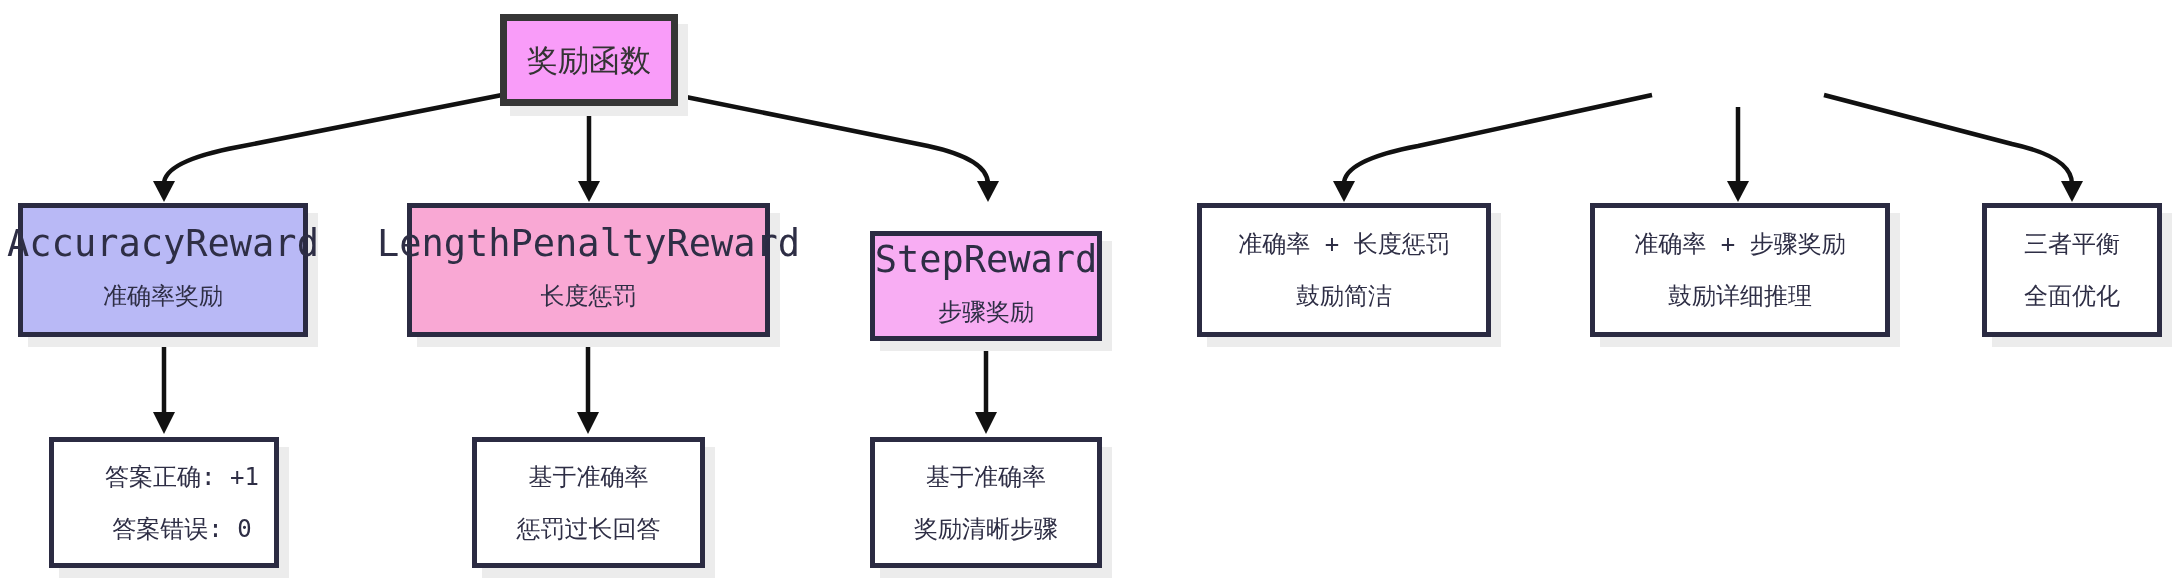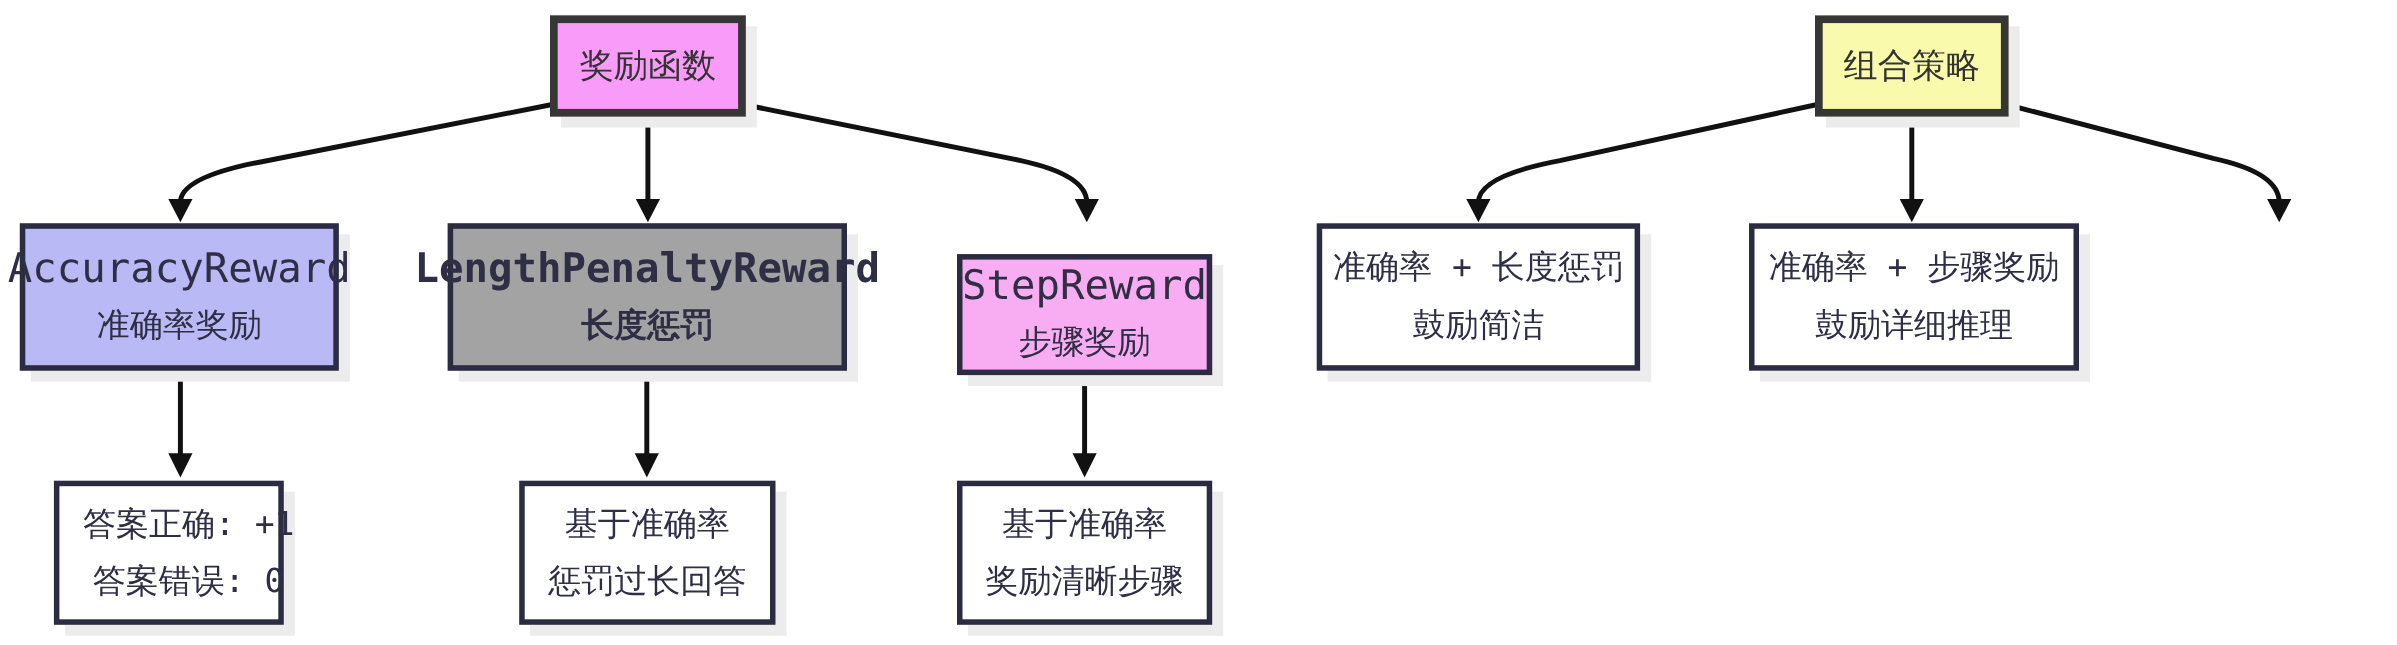--- a/index.html
+++ b/index.html
@@ -39,42 +39,42 @@
     align-items: center;
     justify-content: center;
     text-align: left;
     z-index: 2;
     background: #ffffff;
     border: 5px solid #2b2b42;
     box-shadow: 10px 10px 0 0 #ececec;
     color: #2e2e45;
   }
   .node .line {
-    font-size: 30px;
+    font-size: 24px;
     line-height: 52px;
     white-space: nowrap;
   }
   .node .line.en {
     font-size: 37px;
   }
   .root-node {
     border-width: 7px;
     border-color: #363636;
     color: #333333;
   }
   .root-node .line {
     font-size: 31px;
     line-height: 40px;
   }
   
   #n-root1  { left: 500px;  top: 14px;  width: 178px; height: 92px; }
   #n-acc    { left: 18px;   top: 203px; width: 290px; height: 134px; }
   #n-len    { left: 407px;  top: 203px; width: 363px; height: 134px; }
   #n-step   { left: 870px;  top: 203px; width: 232px; height: 110px; margin-top: 28px; }
-  #n-acc-d  { left: 49px;   top: 437px; width: 209px; height: 131px; padding-left: 36px; }
+  #n-acc-d  { left: 49px;   top: 437px; width: 230px; height: 131px; padding-left: 36px; }
   #n-len-d  { left: 472px;  top: 437px; width: 233px; height: 131px; }
   #n-step-d { left: 870px;  top: 437px; width: 232px; height: 131px; }
   
   #n-root2  { left: 1650px; top: 14px;  width: 176px; height: 92px; }
   #n-c1     { left: 1197px; top: 203px; width: 294px; height: 134px; }
   #n-c2     { left: 1590px; top: 203px; width: 300px; height: 134px; }
   #n-c3     { left: 1982px; top: 203px; width: 180px; height: 134px; }
 </style>
 </head>
 <body>
@@ -113,21 +113,21 @@
 
   <div class="node root-node" id="n-root1" style="background: rgb(249, 156, 249);">
     <div class="line">奖励函数</div>
   </div>
 
   <div class="node" id="n-acc" style="background: rgb(185, 185, 246);">
     <div class="line en">AccuracyReward</div>
     <div class="line">准确率奖励</div>
   </div>
 
-  <div class="node" id="n-len" style="background: #a3a3a3; font-weight: bold;">
+  <div class="node" id="n-len" style="background: #f9a8d4;">
     <div class="line en">LengthPenaltyReward</div>
     <div class="line">长度惩罚</div>
   </div>
 
   <div class="node" id="n-step" style="background: rgb(248, 173, 243);">
     <div class="line en">StepReward</div>
     <div class="line">步骤奖励</div>
   </div>
 
   <div class="node" id="n-acc-d">
@@ -138,28 +138,29 @@
   <div class="node" id="n-len-d">
     <div class="line">基于准确率</div>
     <div class="line">惩罚过长回答</div>
   </div>
 
   <div class="node" id="n-step-d">
     <div class="line">基于准确率</div>
     <div class="line">奖励清晰步骤</div>
   </div>
 
-  <div class="node root-node" id="n-root2" style="background: rgb(250, 250, 173);">
-    <div class="line">组合策略</div>
-  </div>
 
   <div class="node" id="n-c1">
     <div class="line">准确率 + 长度惩罚</div>
     <div class="line">鼓励简洁</div>
   </div>
 
   <div class="node" id="n-c2">
     <div class="line">准确率 + 步骤奖励</div>
     <div class="line">鼓励详细推理</div>
   </div>
 
+  <div class="node" id="n-c3">
+    <div class="line">三者平衡</div>
+    <div class="line">全面优化</div>
+  </div>
 
 </div>
 
 </body></html>

